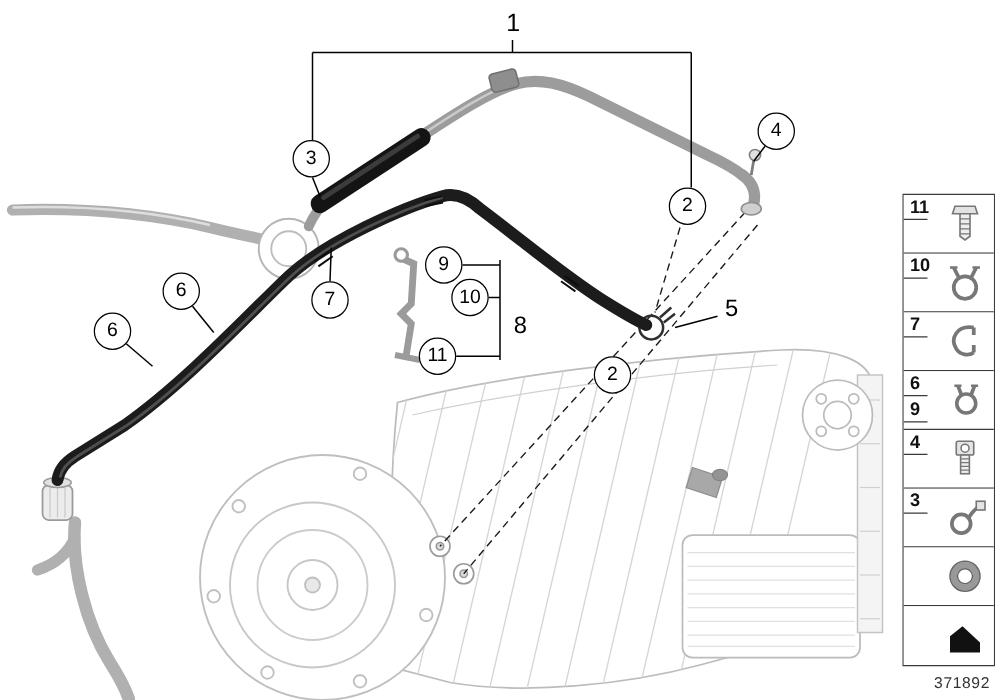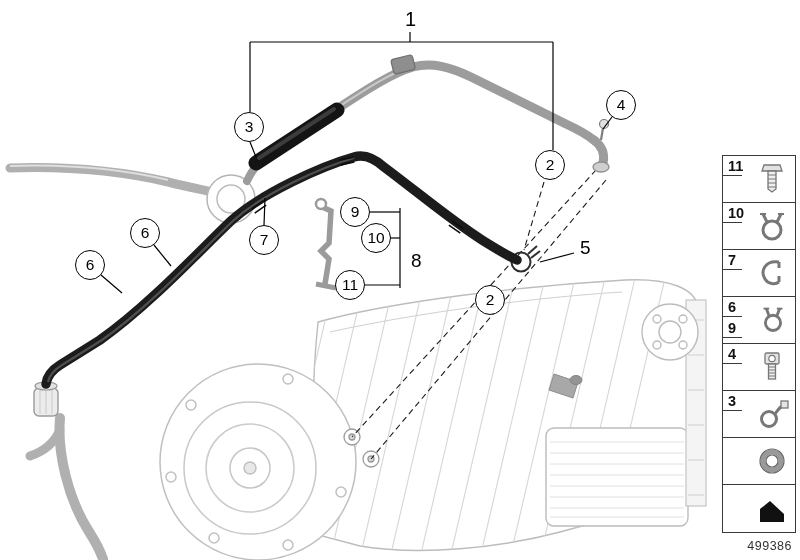--- a/index.html
+++ b/index.html
@@ -283,15 +283,15 @@
     <div class="cell">
       <span class="num blank"></span>
       <svg width="40" height="40" viewBox="0 0 40 40">
         <polygon points="8,32 32,32 32,25 18,12 8,20" fill="#111111"></polygon>
         <line x1="8" y1="32" x2="32" y2="32" stroke="#111111" stroke-width="2"></line>
       </svg>
     </div>
 
   </div>
 
-  <div class="diagram-number">499386</div>
+  <div class="diagram-number">371892</div>
 
 </div>
 
 </body></html>

